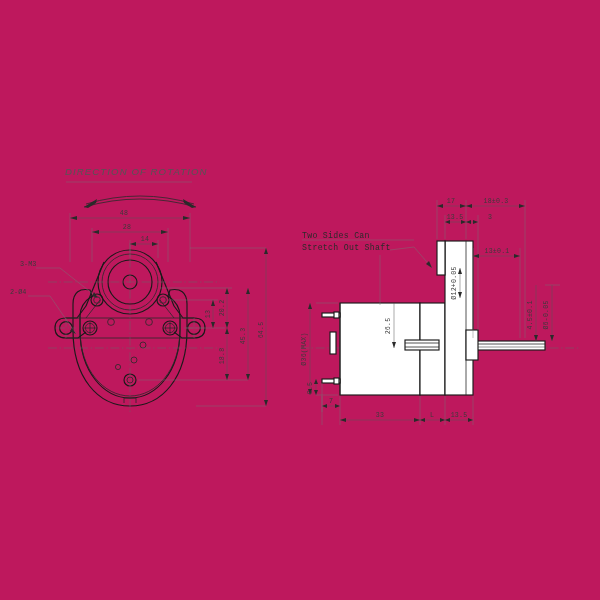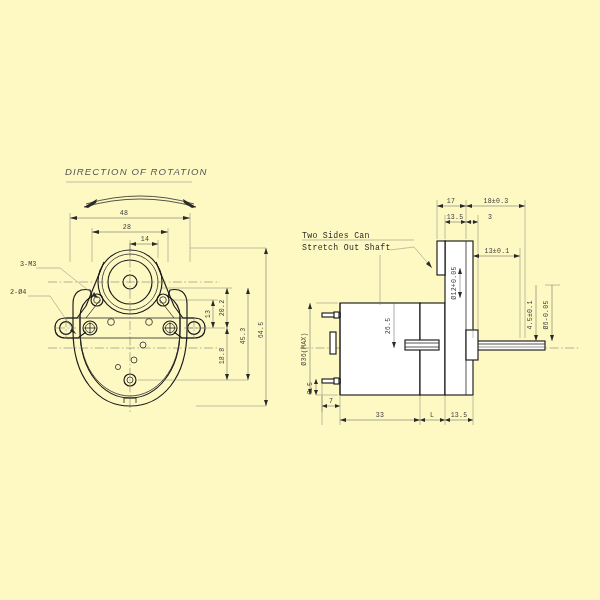--- a/index.html
+++ b/index.html
@@ -1,17 +1,17 @@
 <!DOCTYPE html>
 <html><head>
 <meta charset="utf-8">
 <style>
   html,body{margin:0;padding:0;background:#ffffff;}
   body{width:600px;height:600px;overflow:hidden;font-family:"Liberation Mono",monospace;}
-  #sheet{position:relative;width:600px;height:600px;background:#fef9c3;}
+  #sheet{position:relative;width:600px;height:600px;background:#be185d;}
   svg{display:block;}
   .ln{stroke:#2a2a2a;stroke-width:.8;fill:none;}
   .ln-th{stroke:#1a1a1a;stroke-width:1.15;fill:none;}
   .ln-thin{stroke:#3a3a3a;stroke-width:.55;fill:none;}
   .dim{stroke:#555;stroke-width:.5;fill:none;}
   .ext{stroke:#777;stroke-width:.45;fill:none;}
   .cl{stroke:#666;stroke-width:.5;fill:none;stroke-dasharray:9 2.5 1.6 2.5;}
   .hatchfill{fill:#ffffff;}
   .solid{fill:#2a2a2a;stroke:none;}
   .txt{font-family:"Liberation Mono",monospace;font-size:6.6px;fill:#3b3b3b;letter-spacing:.2px;}

